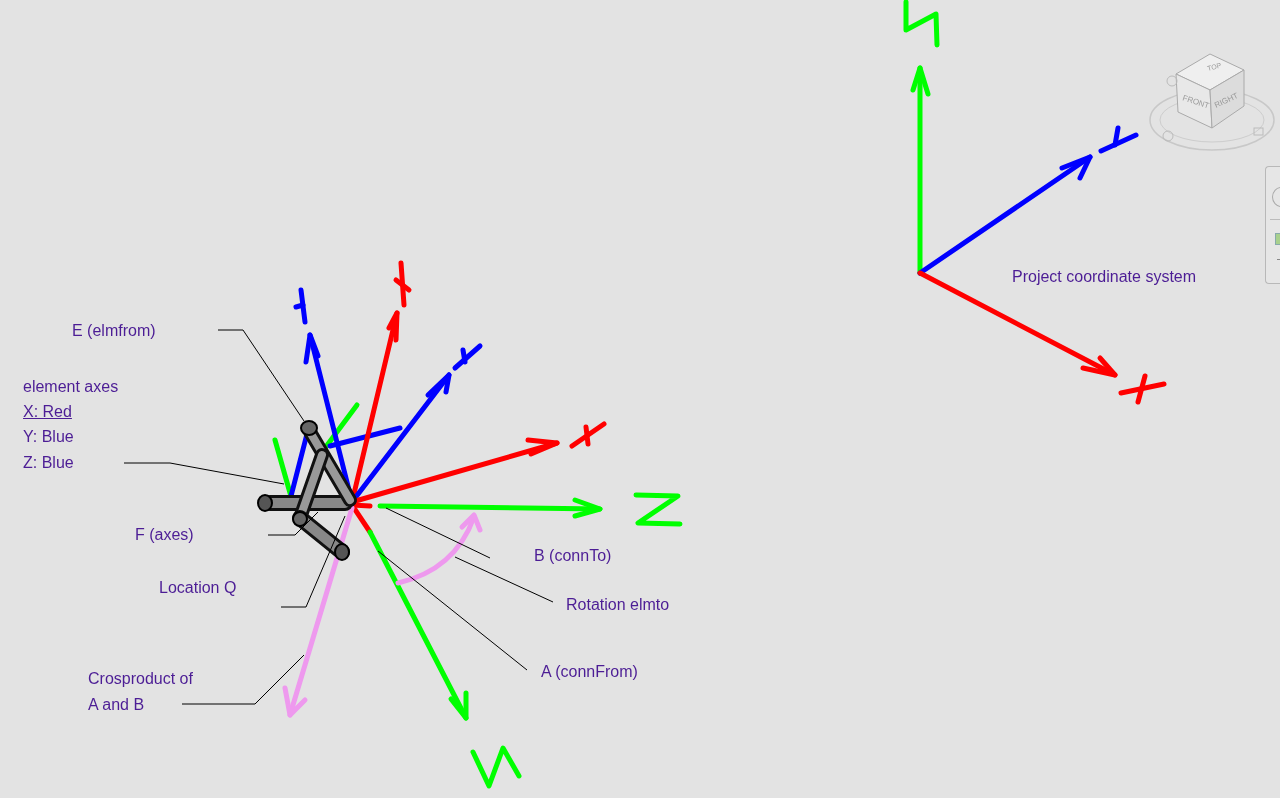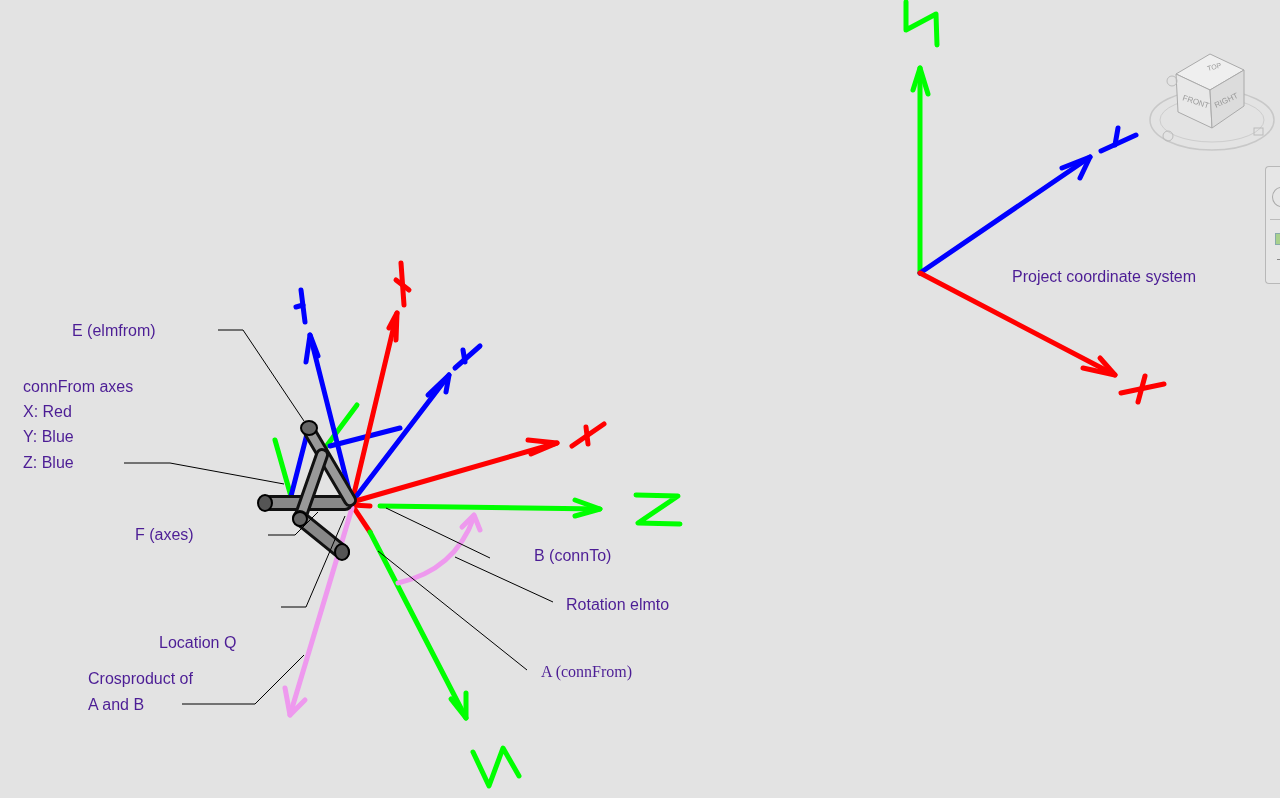--- a/index.html
+++ b/index.html
@@ -129,31 +129,31 @@
     <polyline points="268,535 295,535 318,512"></polyline>
     <polyline points="281,607 306,607 345,516"></polyline>
     <polyline points="182,704 255,704 304,655"></polyline>
     <line x1="490" y1="558" x2="386" y2="508"></line>
     <line x1="553" y1="602" x2="455" y2="557"></line>
     <line x1="527" y1="670" x2="378" y2="551"></line>
   </g>
 </svg>
 
 <div class="lbl" style="left:72px;top:318px;">E (elmfrom)</div>
-<div class="lbl" style="left:23px;top:374px;">connFrom axes</div>
-<div class="lbl" style="left:23px;top:399px;">X: Red</div>
+<div class="lbl" style="left:23px;top:374px;">element axes</div>
+<div class="lbl" style="left:23px;top:399px;text-decoration:underline;">X: Red</div>
 <div class="lbl" style="left:23px;top:424px;">Y: Blue</div>
 <div class="lbl" style="left:23px;top:450px;">Z: Blue</div>
 <div class="lbl" style="left:135px;top:522px;">F (axes)</div>
-<div class="lbl" style="left:159px;top:630px;text-align:center;">Location Q</div>
+<div class="lbl" style="left:159px;top:575px;text-align:center;">Location Q</div>
 <div class="lbl" style="left:88px;top:666px;">Crosproduct of</div>
 <div class="lbl" style="left:88px;top:692px;text-align:right;">A and B</div>
 <div class="lbl" style="left:506px;top:543px;margin-left:28px;">B (connTo)</div>
 <div class="lbl" style="left:566px;top:592px;">Rotation elmto</div>
-<div class="lbl" style="left:541px;top:659px;font-family:Liberation Serif, serif;">A (connFrom)</div>
+<div class="lbl" style="left:541px;top:659px;">A (connFrom)</div>
 <div class="lbl" style="left:1012px;top:264px;">Project coordinate system</div>
 
 <div class="viewcube">
   <svg width="134" height="112" viewBox="0 0 134 112">
     <ellipse cx="66" cy="76" rx="62" ry="30" fill="none" stroke="#c8c8c8" stroke-width="1.5"></ellipse>
     <ellipse cx="66" cy="76" rx="52" ry="22" fill="none" stroke="#cdcdcd" stroke-width="1"></ellipse>
     <polygon points="30,30 64,10 98,26 64,46" fill="#efefef" stroke="#aaa"></polygon>
     <polygon points="30,30 64,46 66,84 32,68" fill="#e8e8e8" stroke="#aaa"></polygon>
     <polygon points="64,46 98,26 98,62 66,84" fill="#dcdcdc" stroke="#aaa"></polygon>
     <text x="62" y="27" font-size="7" fill="#999" font-family="Liberation Sans, sans-serif" transform="rotate(-15 62 27)">TOP</text>

